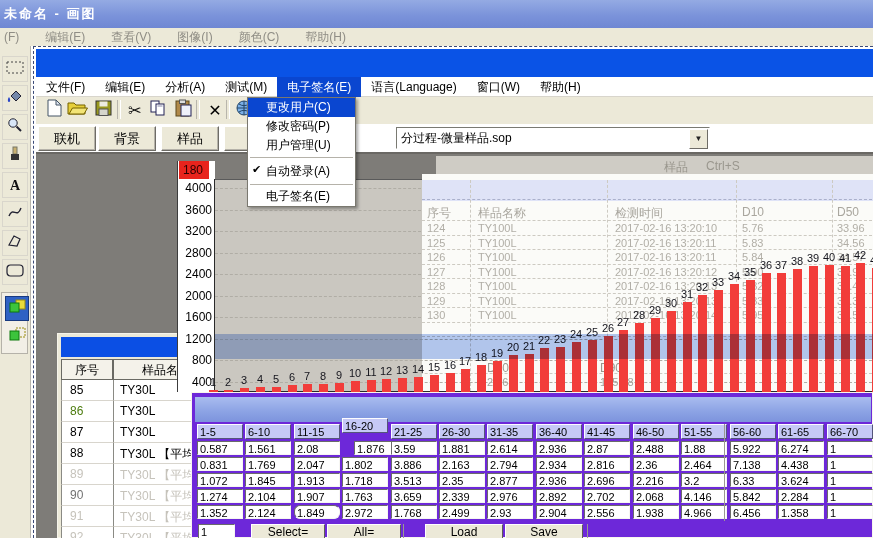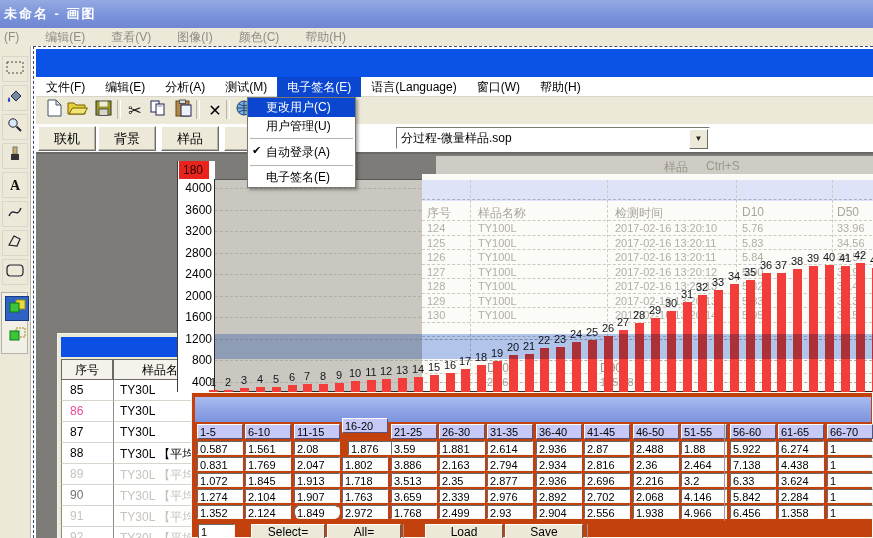--- a/index.html
+++ b/index.html
@@ -266,55 +266,55 @@
       <div class="abs gcell" style="left: 400px; top: 376px; color: rgb(165, 162, 154);">4.88</div>
       <div class="abs gcell" style="left: 487px; top: 376px; color: rgb(165, 162, 154);">24.64</div>
       <div class="abs gcell" style="left: 600px; top: 376px; color: rgb(165, 162, 154);">105.88</div>
       <div class="abs dashH" style="left: 215px; top: 373px; width: 657px;"></div>
       <div class="abs" style="left: 57px; top: 333px; width: 162px; height: 205px; background: rgb(236, 233, 216); border: 1px solid rgb(246, 244, 234); box-sizing: border-box;">
         <div style="position: absolute; left: 3px; top: 3px; width: 156px; height: 20px; background: rgb(11, 79, 228);"></div>
         <div class="lw-cell" style="left: 3px; top: 25px; width: 52px; height: 21px; background: rgb(244, 242, 234); border: 1px solid rgb(106, 106, 100); text-align: center; line-height: 20px;">序号</div>
         <div class="lw-cell" style="left: 55px; top: 25px; width: 106px; height: 21px; background: rgb(244, 242, 234); border: 1px solid rgb(106, 106, 100); text-align: center; line-height: 20px;">样品名称</div>
         <div class="lw-cell" style="left: 3px; top: 46px; width: 52px; height: 21px; border-left: 1px solid rgb(138, 138, 132); border-bottom: 1px solid rgb(216, 213, 205); background: rgb(255, 255, 255); color: rgb(0, 0, 0); padding: 3px 0px 0px 8px;">85</div>
         <div class="lw-cell" style="left: 55px; top: 46px; width: 106px; height: 21px; border-left: 1px solid rgb(138, 138, 132); border-bottom: 1px solid rgb(216, 213, 205); background: rgb(255, 255, 255); color: rgb(0, 0, 0); padding: 3px 0px 0px 6px; white-space: nowrap; overflow: hidden;">TY30L</div>
-        <div class="lw-cell" style="left: 3px; top: 67px; width: 52px; height: 21px; border-left: 1px solid rgb(138, 138, 132); border-bottom: 1px solid rgb(216, 213, 205); background: rgb(255, 255, 255); color: #ec4899; padding: 3px 0px 0px 8px;">86</div>
+        <div class="lw-cell" style="left: 3px; top: 67px; width: 52px; height: 21px; border-left: 1px solid rgb(138, 138, 132); border-bottom: 1px solid rgb(216, 213, 205); background: rgb(255, 255, 255); color: #4d7c0f; padding: 3px 0px 0px 8px;">86</div>
         <div class="lw-cell" style="left: 55px; top: 67px; width: 106px; height: 21px; border-left: 1px solid rgb(138, 138, 132); border-bottom: 1px solid rgb(216, 213, 205); background: rgb(255, 255, 255); color: rgb(0, 0, 0); padding: 3px 0px 0px 6px; white-space: nowrap; overflow: hidden;">TY30L</div>
         <div class="lw-cell" style="left: 3px; top: 88px; width: 52px; height: 21px; border-left: 1px solid rgb(138, 138, 132); border-bottom: 1px solid rgb(216, 213, 205); background: rgb(255, 255, 255); color: rgb(0, 0, 0); padding: 3px 0px 0px 8px;">87</div>
         <div class="lw-cell" style="left: 55px; top: 88px; width: 106px; height: 21px; border-left: 1px solid rgb(138, 138, 132); border-bottom: 1px solid rgb(216, 213, 205); background: rgb(255, 255, 255); color: rgb(0, 0, 0); padding: 3px 0px 0px 6px; white-space: nowrap; overflow: hidden;">TY30L</div>
         <div class="lw-cell" style="left: 3px; top: 109px; width: 52px; height: 21px; border-left: 1px solid rgb(138, 138, 132); border-bottom: 1px solid rgb(216, 213, 205); background: rgb(255, 255, 255); color: rgb(0, 0, 0); padding: 3px 0px 0px 8px;">88</div>
         <div class="lw-cell" style="left: 55px; top: 109px; width: 106px; height: 21px; border-left: 1px solid rgb(138, 138, 132); border-bottom: 1px solid rgb(216, 213, 205); background: rgb(255, 255, 255); color: rgb(0, 0, 0); padding: 3px 0px 0px 6px; white-space: nowrap; overflow: hidden;">TY30L 【平均】</div>
         <div class="lw-cell" style="left: 3px; top: 130px; width: 52px; height: 21px; border-left: 1px solid rgb(138, 138, 132); border-bottom: 1px solid rgb(216, 213, 205); background: rgb(255, 255, 255); color: rgb(198, 195, 187); padding: 3px 0px 0px 8px;">89</div>
         <div class="lw-cell" style="left: 55px; top: 130px; width: 106px; height: 21px; border-left: 1px solid rgb(138, 138, 132); border-bottom: 1px solid rgb(216, 213, 205); background: rgb(255, 255, 255); color: rgb(198, 195, 187); padding: 3px 0px 0px 6px; white-space: nowrap; overflow: hidden;">TY30L 【平均】</div>
         <div class="lw-cell" style="left: 3px; top: 151px; width: 52px; height: 21px; border-left: 1px solid rgb(138, 138, 132); border-bottom: 1px solid rgb(216, 213, 205); background: rgb(255, 255, 255); color: #737373; padding: 3px 0px 0px 8px;">90</div>
         <div class="lw-cell" style="left: 55px; top: 151px; width: 106px; height: 21px; border-left: 1px solid rgb(138, 138, 132); border-bottom: 1px solid rgb(216, 213, 205); background: rgb(255, 255, 255); color: rgb(198, 195, 187); padding: 3px 0px 0px 6px; white-space: nowrap; overflow: hidden;">TY30L 【平均】</div>
         <div class="lw-cell" style="left: 3px; top: 172px; width: 52px; height: 21px; border-left: 1px solid rgb(138, 138, 132); border-bottom: 1px solid rgb(216, 213, 205); background: rgb(255, 255, 255); color: rgb(198, 195, 187); padding: 3px 0px 0px 8px;">91</div>
         <div class="lw-cell" style="left: 55px; top: 172px; width: 106px; height: 21px; border-left: 1px solid rgb(138, 138, 132); border-bottom: 1px solid rgb(216, 213, 205); background: rgb(255, 255, 255); color: rgb(198, 195, 187); padding: 3px 0px 0px 6px; white-space: nowrap; overflow: hidden;">TY30L 【平均】</div>
         <div class="lw-cell" style="left: 3px; top: 193px; width: 52px; height: 21px; border-left: 1px solid rgb(138, 138, 132); border-bottom: 1px solid rgb(216, 213, 205); background: rgb(255, 255, 255); color: rgb(198, 195, 187); padding: 3px 0px 0px 8px;">92</div>
         <div class="lw-cell" style="left: 55px; top: 193px; width: 106px; height: 21px; border-left: 1px solid rgb(138, 138, 132); border-bottom: 1px solid rgb(216, 213, 205); background: rgb(255, 255, 255); color: rgb(198, 195, 187); padding: 3px 0px 0px 6px; white-space: nowrap; overflow: hidden;">TY30L 【平均】</div>
       </div>
-      <div class="abs" style="left: 191px; top: 392px; width: 682px; height: 146px; background: #c2410c; border: 1px solid rgb(248, 246, 238); box-sizing: border-box;">
+      <div class="abs" style="left: 191px; top: 392px; width: 682px; height: 146px; background: #6d28d9; border: 1px solid rgb(248, 246, 238); box-sizing: border-box;">
         <div style="position: absolute; left: 3px; top: 4px; width: 676px; height: 25px; background: linear-gradient(rgb(169, 188, 239) 0%, rgb(139, 162, 228) 60%, rgb(125, 147, 221) 100%);"></div>
         <div class="bt-cell bt-head" style="left: 5px; top: 31px; width: 46px; height: 15px;">1-5</div>
         <div class="bt-cell bt-head" style="left: 53px; top: 31px; width: 46px; height: 15px;">6-10</div>
         <div class="bt-cell bt-head" style="left: 102px; top: 31px; width: 46px; height: 15px;">11-15</div>
         <div class="bt-cell bt-head" style="left: 150px; top: 25px; width: 46px; height: 15px;">16-20</div>
         <div class="bt-cell bt-head" style="left: 199px; top: 31px; width: 46px; height: 15px;">21-25</div>
         <div class="bt-cell bt-head" style="left: 247px; top: 31px; width: 46px; height: 15px;">26-30</div>
         <div class="bt-cell bt-head" style="left: 295px; top: 31px; width: 46px; height: 15px;">31-35</div>
         <div class="bt-cell bt-head" style="left: 344px; top: 31px; width: 46px; height: 15px;">36-40</div>
         <div class="bt-cell bt-head" style="left: 392px; top: 31px; width: 46px; height: 15px;">41-45</div>
         <div class="bt-cell bt-head" style="left: 441px; top: 31px; width: 46px; height: 15px;">46-50</div>
         <div class="bt-cell bt-head" style="left: 489px; top: 31px; width: 46px; height: 15px;">51-55</div>
         <div class="bt-cell bt-head" style="left: 538px; top: 31px; width: 46px; height: 15px;">56-60</div>
         <div class="bt-cell bt-head" style="left: 586px; top: 31px; width: 46px; height: 15px;">61-65</div>
         <div class="bt-cell bt-head" style="left: 635px; top: 31px; width: 46px; height: 15px;">66-70</div>
         <div class="bt-cell" style="left: 5px; top: 48px; width: 46px; height: 14px;">0.587</div>
         <div class="bt-cell" style="left: 53px; top: 48px; width: 46px; height: 14px;">1.561</div>
         <div class="bt-cell" style="left: 102px; top: 48px; width: 46px; height: 14px;">2.08</div>
-        <div class="bt-cell" style="left: 156px; top: 48px; width: 46px; height: 14px;">1.876</div>
+        <div class="bt-cell" style="left: 162px; top: 48px; width: 46px; height: 14px;">1.876</div>
         <div class="bt-cell" style="left: 199px; top: 48px; width: 46px; height: 14px;">3.59</div>
         <div class="bt-cell" style="left: 247px; top: 48px; width: 46px; height: 14px;">1.881</div>
         <div class="bt-cell" style="left: 295px; top: 48px; width: 46px; height: 14px;">2.614</div>
         <div class="bt-cell" style="left: 344px; top: 48px; width: 46px; height: 14px;">2.936</div>
         <div class="bt-cell" style="left: 392px; top: 48px; width: 46px; height: 14px;">2.87</div>
         <div class="bt-cell" style="left: 441px; top: 48px; width: 46px; height: 14px;">2.488</div>
         <div class="bt-cell" style="left: 489px; top: 48px; width: 46px; height: 14px;">1.88</div>
         <div class="bt-cell" style="left: 538px; top: 48px; width: 46px; height: 14px;">5.922</div>
         <div class="bt-cell" style="left: 586px; top: 48px; width: 46px; height: 14px;">6.274</div>
         <div class="bt-cell" style="left: 635px; top: 48px; width: 46px; height: 14px;">1</div>
@@ -491,20 +491,21 @@
       <div class="barlab abs" style="left: 818px; top: 251px;">40</div>
       <div class="bar" style="left: 841px; top: 266px; width: 9px; height: 126px; background: rgb(242, 61, 58);"></div>
       <div class="barlab abs" style="left: 834px; top: 252px;">41</div>
       <div class="bar" style="left: 856px; top: 263px; width: 9px; height: 129px; background: rgb(242, 61, 58);"></div>
       <div class="barlab abs" style="left: 849px; top: 249px;">42</div>
       <div class="bar" style="left: 872px; top: 268px; width: 9px; height: 124px; background: rgb(242, 61, 58);"></div>
       <div class="barlab abs" style="left: 865px; top: 254px;">43</div>
       <div id="band" class="abs"></div>
       <div id="dropdown" class="abs">
         <div class="dd-item hl">更改用户(C)</div>
+        <div class="dd-item">修改密码(P)</div>
         <div class="dd-item">用户管理(U)</div>
         <div class="dd-sep"></div>
         <div class="dd-item" style="padding-top: 2px; height: 20px;">自动登录(A)<span class="dd-check">✔</span></div>
         <div class="dd-sep"></div>
         <div class="dd-item">电子签名(E)</div>
       </div>
     </div>
   <div class="abs ant-v"></div>
   <div class="abs ant-h"></div>
 </div>

